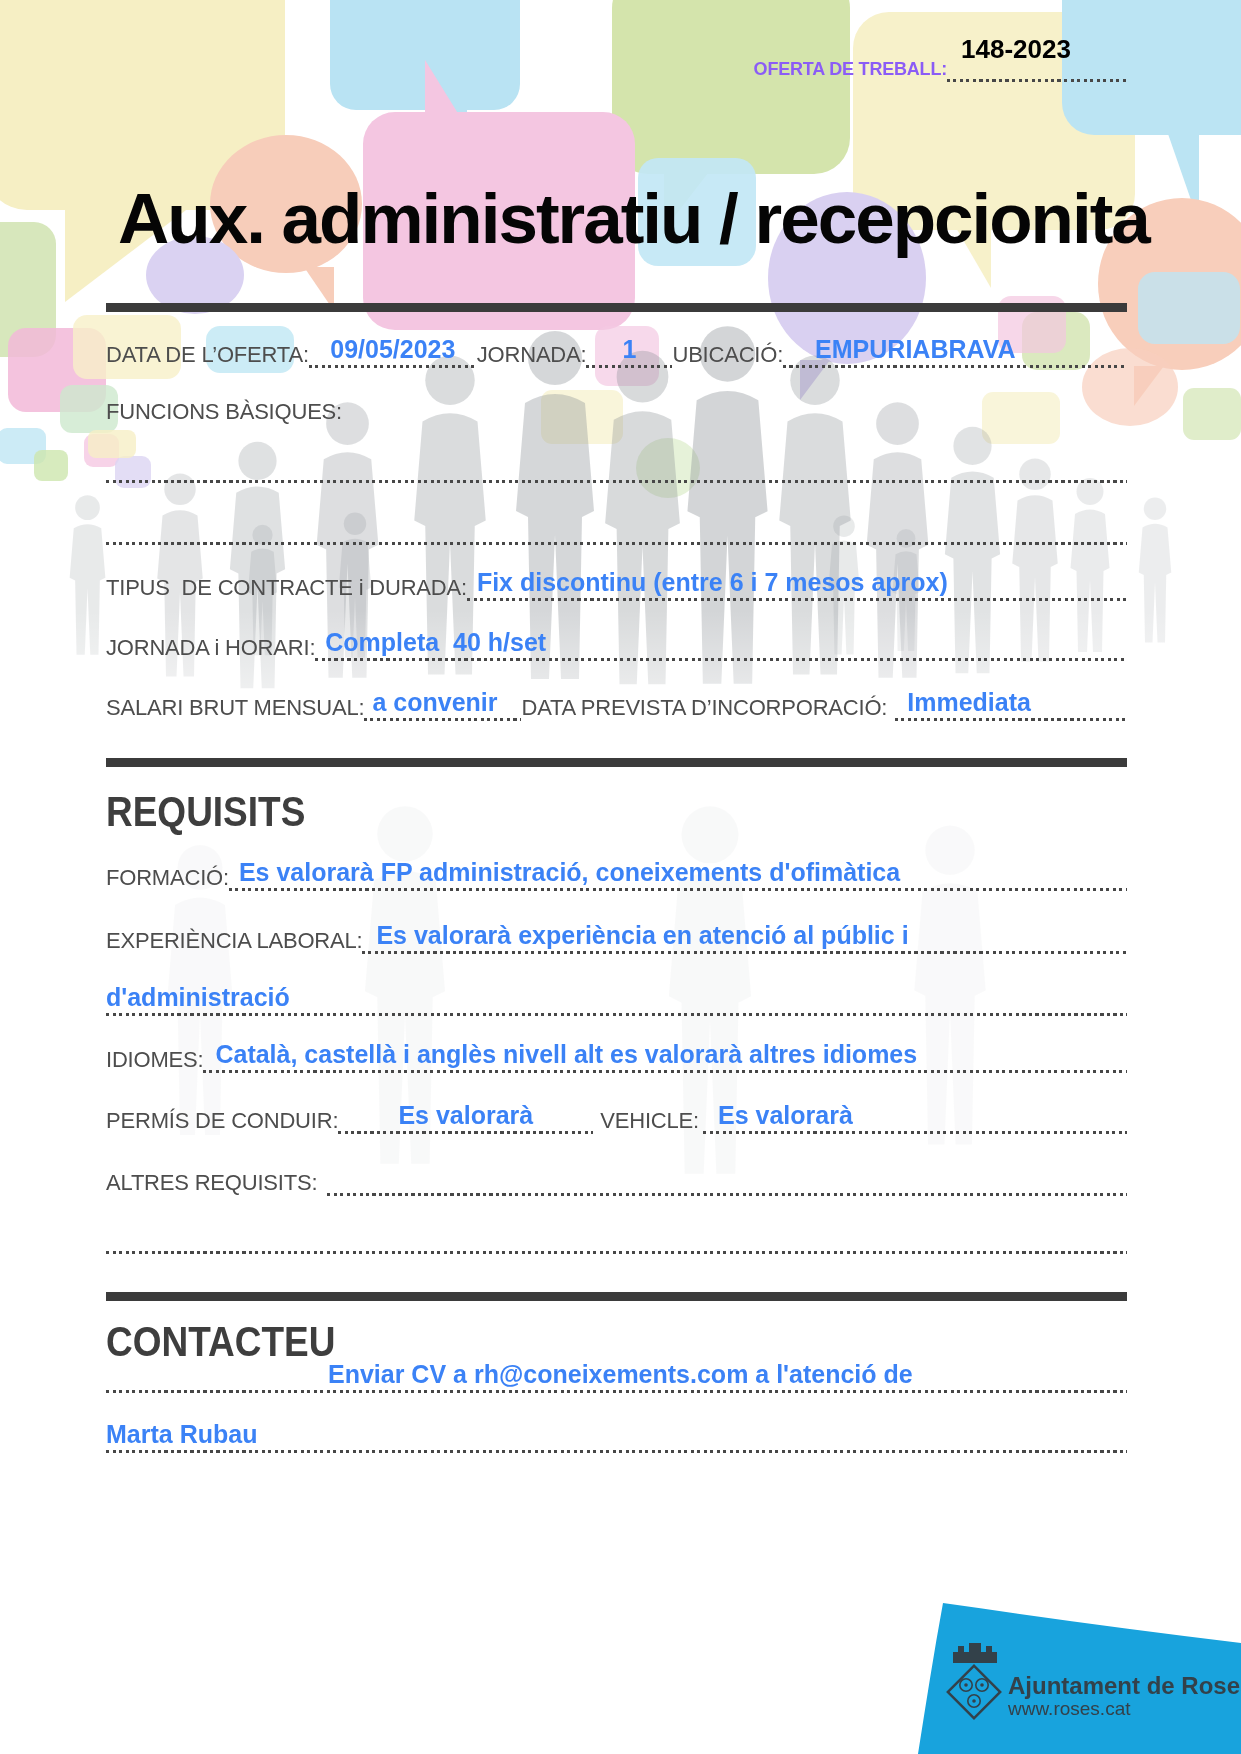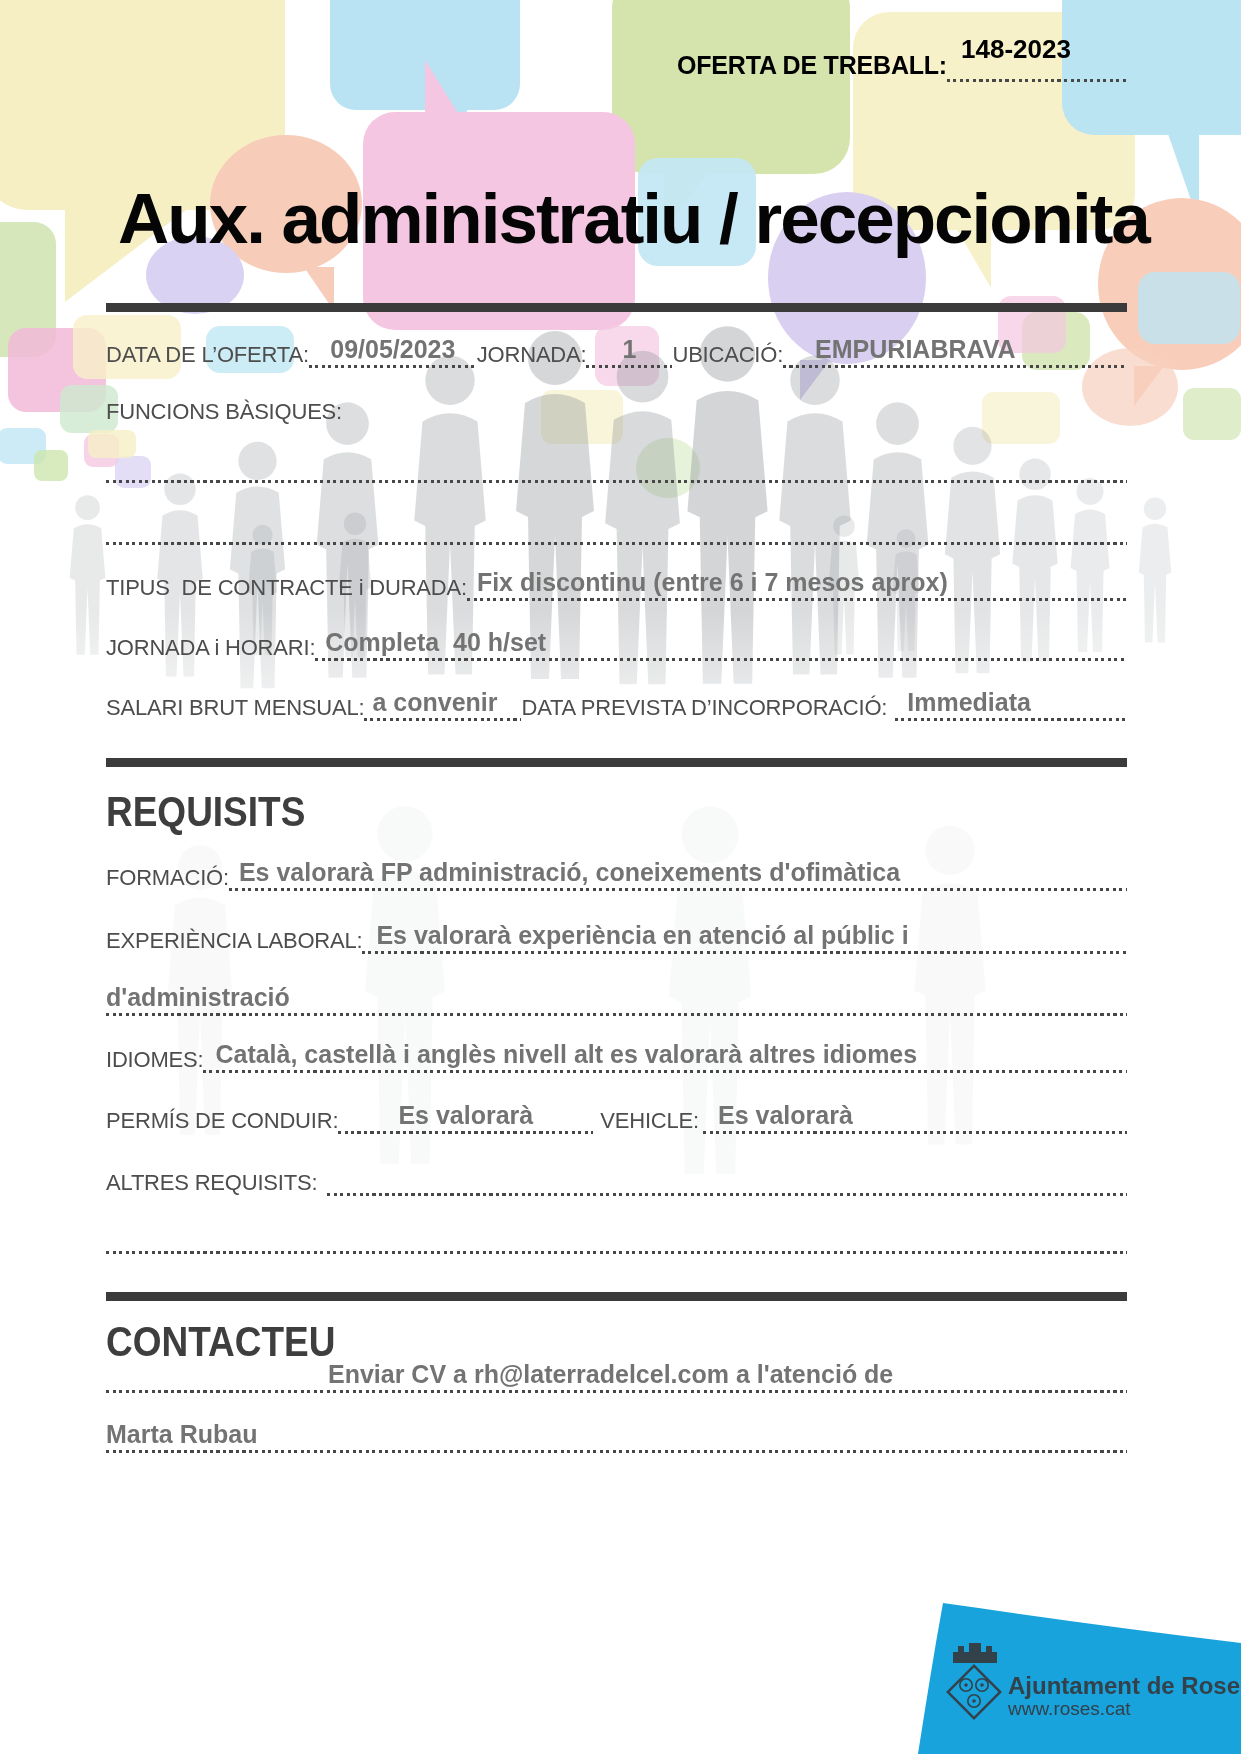--- a/index.html
+++ b/index.html
@@ -26,31 +26,31 @@
         background:linear-gradient(180deg,rgba(255,255,255,0),#ffffff 85%);}
   
   .content{position:absolute;left:106px;top:0;width:1021px;height:100%;z-index:2;}
   .frow{position:absolute;left:0;right:0;height:46px;display:flex;align-items:flex-end;}
   .lbl{font-size:22px;color:#4d4d4d;letter-spacing:-0.2px;line-height:1.1;white-space:pre;
        padding-bottom:1px;flex:0 0 auto;}
   .dotfill{position:relative;align-self:stretch;flex:0 0 auto;}
   .grow{flex:1 1 auto;}
   .dots{position:absolute;left:0;right:0;bottom:0;height:3px;display:block;
         background-image:repeating-linear-gradient(90deg,#474747 0 3px,transparent 3px 6.5px);}
-  .val{position:absolute;bottom:6px;left:12px;font-weight:bold;font-size:25px;color:#737373;
+  .val{position:absolute;bottom:6px;left:12px;font-weight:bold;font-size:25px;color:#3b82f6;
        white-space:pre;line-height:1;}
   .vcenter{left:50%;transform:translateX(-50%);}
   .vzero{left:0;}
   .bar{position:absolute;left:0;right:0;height:9px;background:#3b3b3b;}
   .title{position:absolute;left:12px;top:178px;font-size:71px;font-weight:bold;color:#050505;
          letter-spacing:-2px;white-space:nowrap;}
   .section-h{position:absolute;left:0;font-weight:bold;font-size:43px;color:#3e3e3e;
              transform:scaleX(.86);transform-origin:left bottom;line-height:1;}
   .offer-row{position:absolute;right:0;top:36px;height:46px;display:flex;align-items:flex-end;}
-  .offer-lbl{font-weight:bold;font-size:25px;color:#000000;letter-spacing:-0.2px;white-space:pre;padding-bottom:2px;}
+  .offer-lbl{font-weight:bold;font-size:18px;color:#8b5cf6;letter-spacing:-0.2px;white-space:pre;padding-bottom:2px;}
   .offer-fill{position:relative;width:180px;align-self:stretch;}
   .offer-val{position:absolute;left:14px;bottom:17px;font-weight:bold;font-size:26px;color:#000;white-space:pre;}
   
   .footer-svg{position:absolute;left:900px;top:1590px;z-index:3;}
   .brand-shape{fill:var(--brand,#18A3DD);}
   .arms{fill:none;stroke:#33414A;stroke-width:2.5;}
   .arms-fill{fill:#33414A;}
   .ftxt1{font-family:"Liberation Sans",sans-serif;font-weight:bold;font-size:24px;fill:#33414A;}
   .ftxt2{font-family:"Liberation Sans",sans-serif;font-size:19px;fill:#33414A;}
 </style>
@@ -260,21 +260,21 @@
       <span class="dotfill grow">
           <i class="dots"></i>
         </span>
     </div>
 
     <div class="bar" style="top:1292px"></div>
     <div class="section-h" style="top:1320px">CONTACTEU</div>
 
     <div class="frow" style="top:1347px">
       <span class="dotfill grow">
-        <b class="val" style="left:222px">Enviar CV a rh@laterradelcel.com a l'atenció de</b>
+        <b class="val" style="left:222px">Enviar CV a rh@coneixements.com a l'atenció de</b>
         <i class="dots"></i>
       </span>
     </div>
     <div class="frow" style="top:1407px">
       <span class="dotfill grow">
         <b class="val vzero">Marta Rubau</b>
         <i class="dots"></i>
       </span>
     </div>
   </div>

